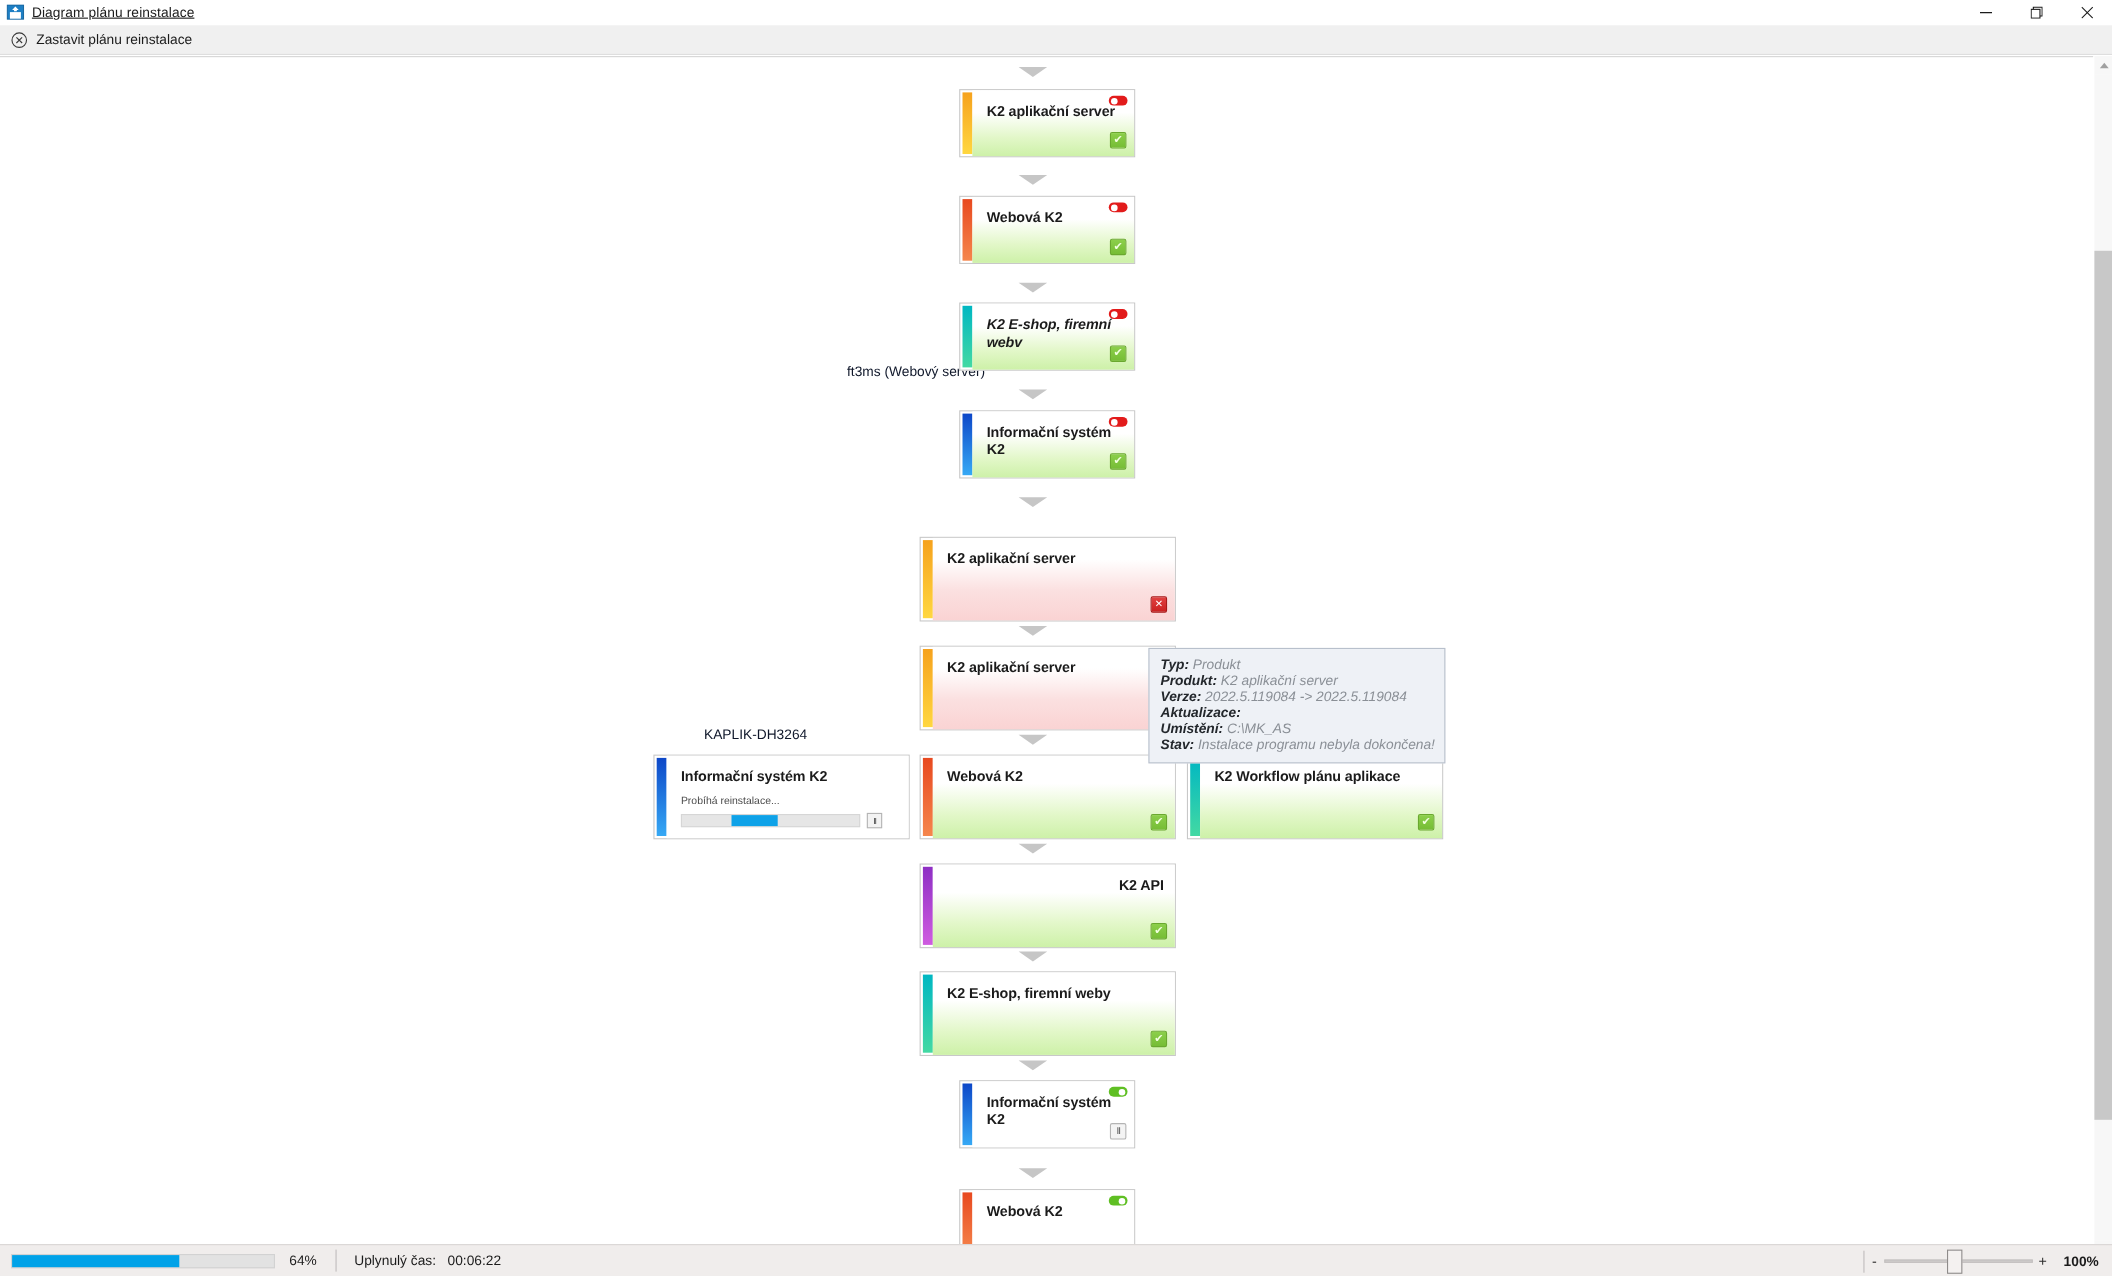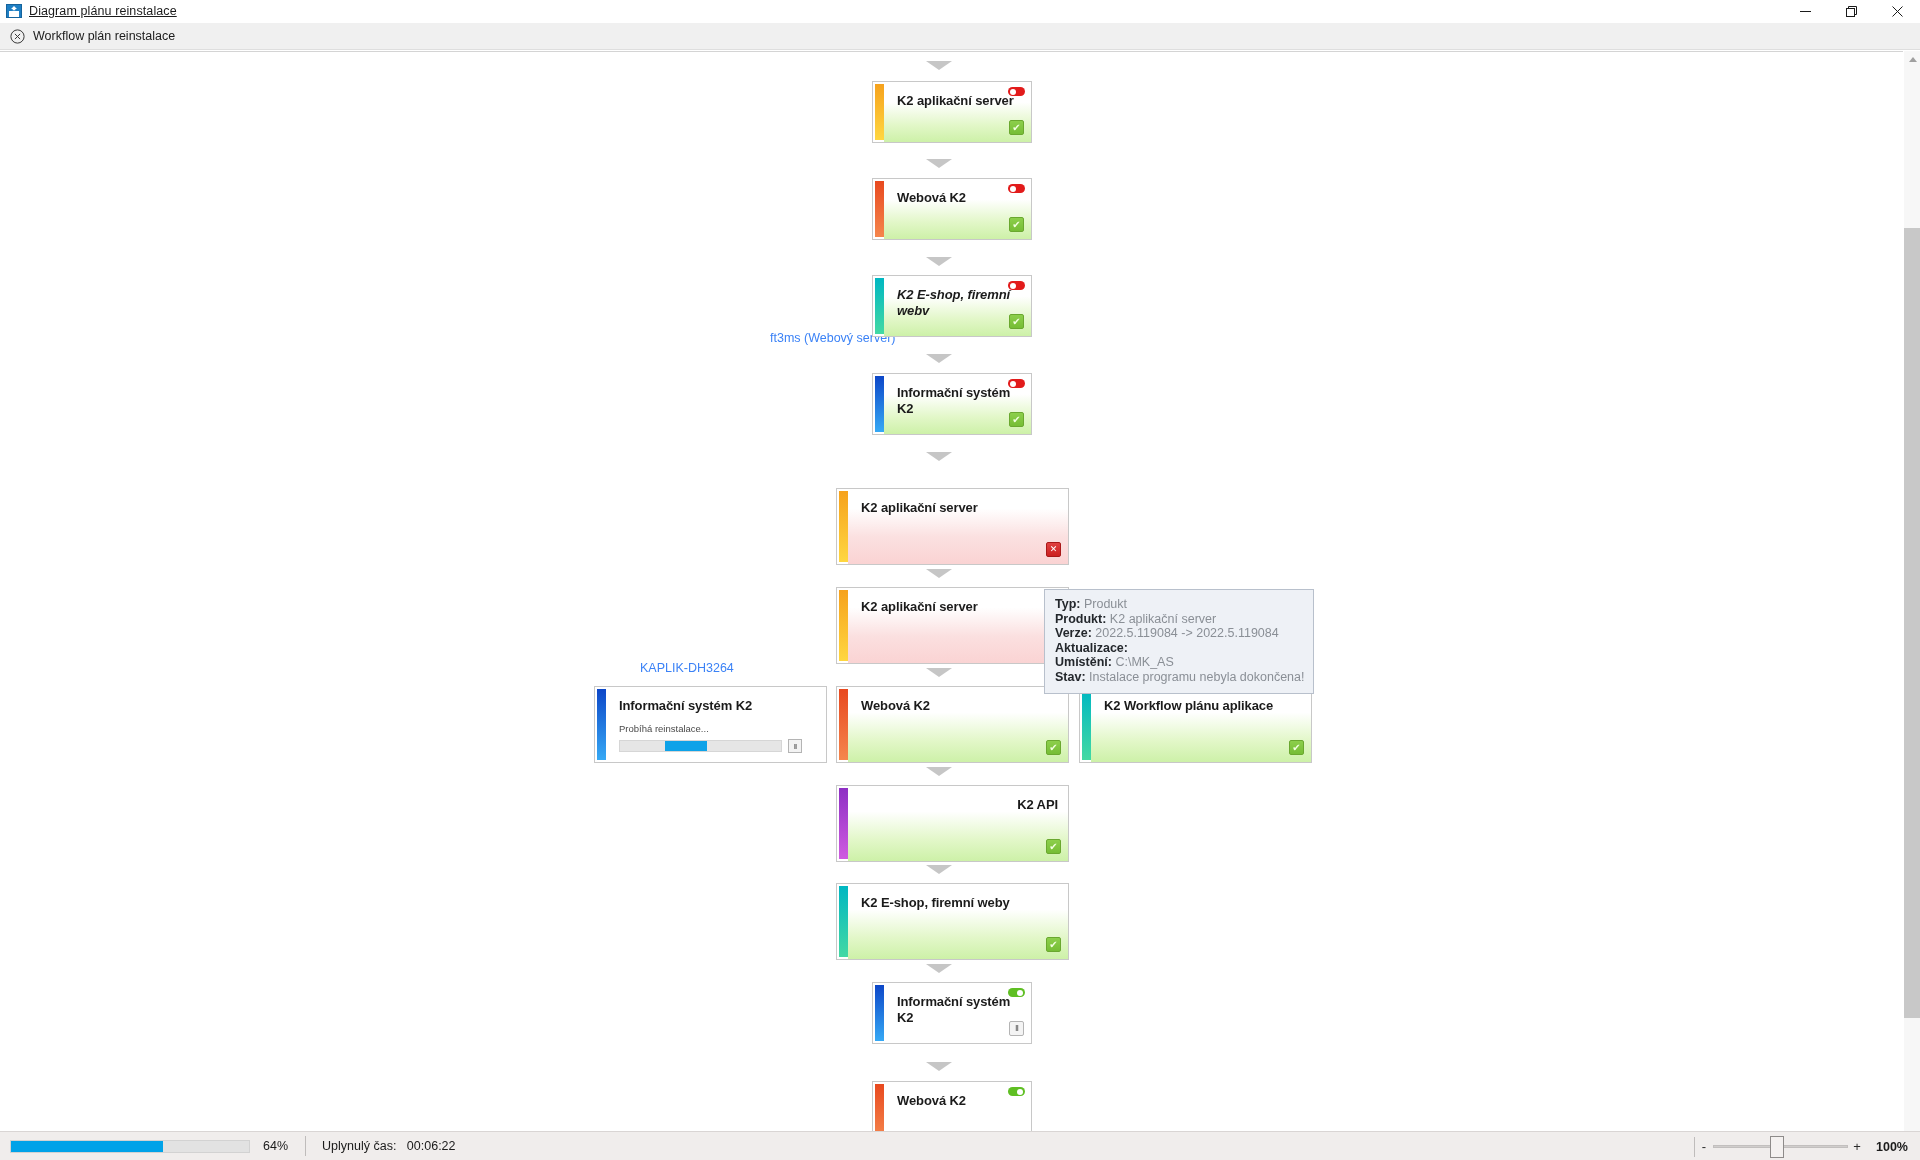--- a/index.html
+++ b/index.html
@@ -140,34 +140,35 @@
   
   .arrow {
     position: absolute; width: 0; height: 0;
     border-left: 13px solid transparent;
     border-right: 13px solid transparent;
     border-top: 9px solid #c6c6c6;
   }
 
   
   .group-label {
-    position: absolute; font-size: 12.5px; color: #3b82f6;
+    position: absolute; font-size: 12.5px; color: #0f172a;
     white-space: nowrap; text-align: left;
   }
 
   
   .tooltip {
     position: absolute;
     background: #eef1f6;
     border: 1px solid #b8c0cc;
     padding: 7px 9px 8px 10px;
     font-size: 12.5px; line-height: 14.6px;
     color: #8a8f96;
     z-index: 40;
     white-space: nowrap;
+    font-style: italic;
   }
   .tooltip b { color: #23272c; font-weight: bold; }
 
   
   .vscroll {
     position: absolute; right: 0; top: 51px; width: 17px; height: 1094px;
     background: #ffffff; border-left: 1px solid #ffffff;
   }
   .scroll-btn {
     width: 17px; height: 17px; background: #f7f7f7;
@@ -274,21 +275,21 @@
 
 <div class="toolbar">
   <div class="tool-btn">
     <span class="stop-icon">
       <svg width="15" height="15" viewBox="0 0 15 15">
         <circle cx="7.5" cy="7.5" r="6.6" fill="none" stroke="#3a3a3a" stroke-width="1"></circle>
         <line x1="4.9" y1="4.9" x2="10.1" y2="10.1" stroke="#3a3a3a" stroke-width="1"></line>
         <line x1="10.1" y1="4.9" x2="4.9" y2="10.1" stroke="#3a3a3a" stroke-width="1"></line>
       </svg>
     </span>
-    <span class="tool-btn-label">Workflow plán reinstalace</span>
+    <span class="tool-btn-label">Zastavit plánu reinstalace</span>
   </div>
 </div>
 
 <div class="canvas-wrap">
   <div class="canvas" id="canvas">
       <div class="arrow" style="left: 926px; top: 9px;"></div>
       <div class="arrow" style="left: 926px; top: 107px;"></div>
       <div class="arrow" style="left: 926px; top: 205px;"></div>
       <div class="arrow" style="left: 926px; top: 302px;"></div>
       <div class="arrow" style="left: 926px; top: 400px;"></div>

